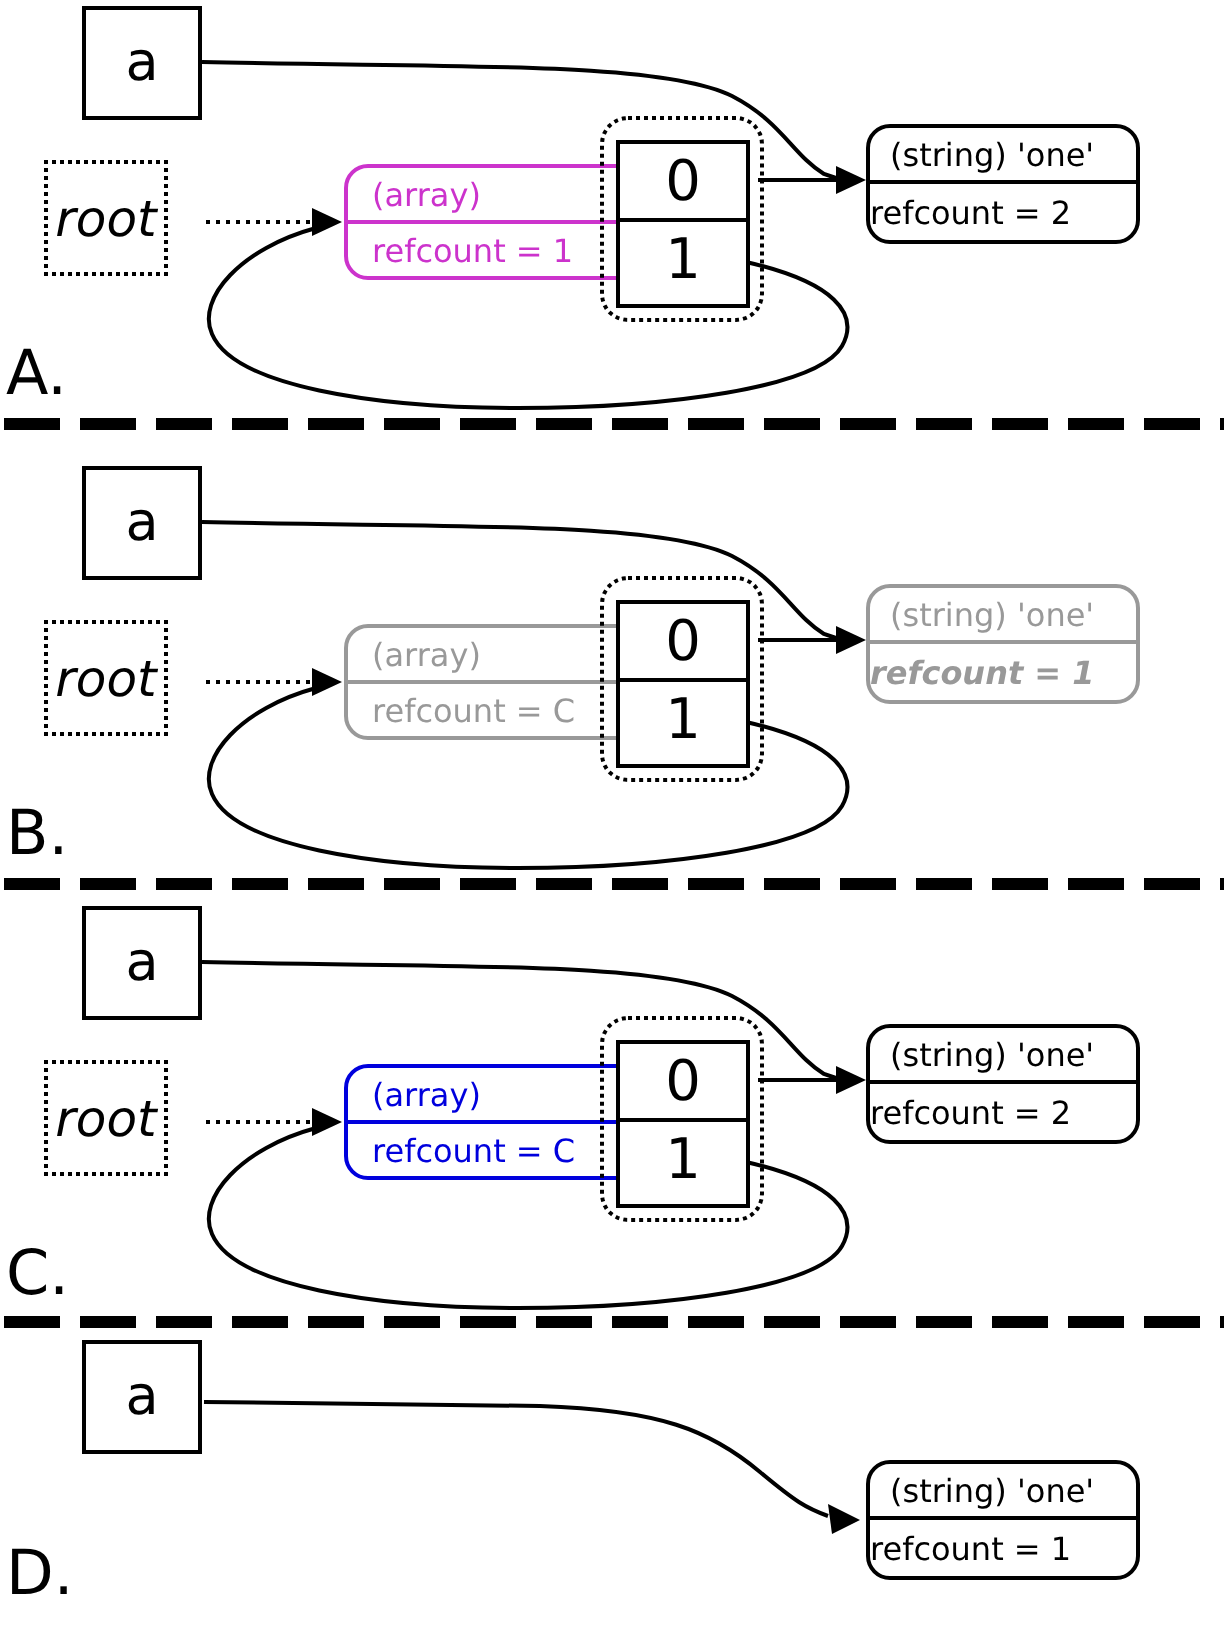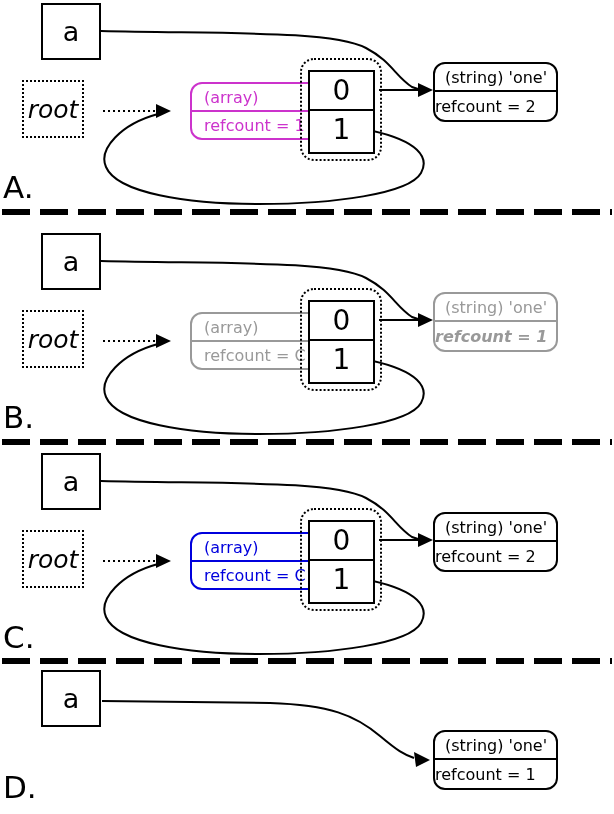--- a/index.html
+++ b/index.html
@@ -8,32 +8,32 @@
   svg.arrows{position:absolute;left:0;top:0;z-index:1;}
   .ln{fill:none;stroke:#000;stroke-width:2;}
   .dot{stroke-dasharray:2 3;}
   .ah{fill:#000;stroke:none;}
   .panel{position:absolute;left:0;width:614px;z-index:2;}
   .box{position:absolute;box-sizing:border-box;background:transparent;}
   .vbox{left:41px;top:3px;width:60px;height:57px;border:2px solid #000;
         display:flex;align-items:center;justify-content:center;font-size:27px;background:#fff0;}
   .rbox{left:22px;top:80px;width:62px;height:58px;border:2px dotted #000;
         display:flex;align-items:center;justify-content:center;font-size:25px;font-style:italic;}
-  .abox{left:190px;top:82px;width:154px;height:58px;border:2px solid;border-radius:12px;font-size:16px;}
+  .abox{left:172px;top:82px;width:154px;height:58px;border:2px solid;border-radius:12px;font-size:16px;}
   .abox .row1{height:26px;border-bottom:2px solid currentColor;display:flex;align-items:center;padding-left:12px;}
   .abox .row2{height:26px;display:flex;align-items:center;padding-left:12px;}
   .magenta{color:#cc33cc;border-color:#cc33cc;}
   .dim{color:#999999;border-color:#999999;}
   .blue{color:#0000dd;border-color:#0000dd;}
   .ink{color:#000;border-color:#000;}
   .cwrap{left:300px;top:58px;width:82px;height:103px;border:2px dotted #000;border-radius:14px;}
   .cells{position:absolute;left:308px;top:70px;width:63px;height:80px;border:2px solid #000;background:#fff;}
   .cell{height:37px;display:flex;align-items:center;justify-content:center;font-size:28px;color:#000;}
   .cell.first{border-bottom:2px solid #000;}
-  .sbox{left:433px;top:62px;width:125px;height:60px;border:2px solid;border-radius:12px;font-size:16px;background:#fff;}
+  .sbox{left:433px;top:62px;width:137px;height:60px;border:2px solid;border-radius:12px;font-size:16px;background:#fff;}
   .sbox .row1{height:26px;border-bottom:2px solid currentColor;display:flex;align-items:center;padding-left:10px;}
   .sbox .row2{height:28px;display:flex;align-items:center;}
   .sbox.dim .row2{font-style:italic;font-weight:bold;}
   .plabel{position:absolute;left:3px;top:172px;font-size:31px;color:#000;line-height:1;}
   .panel-d .vbox{top:12px;}
   .panel-d .sbox{top:72px;}
   .panel-d .plabel{top:114px;}
   .sep{position:absolute;left:2px;width:610px;height:6px;z-index:2;
        background:repeating-linear-gradient(to right,#000 0 28px,transparent 28px 38px);}
 </style>

